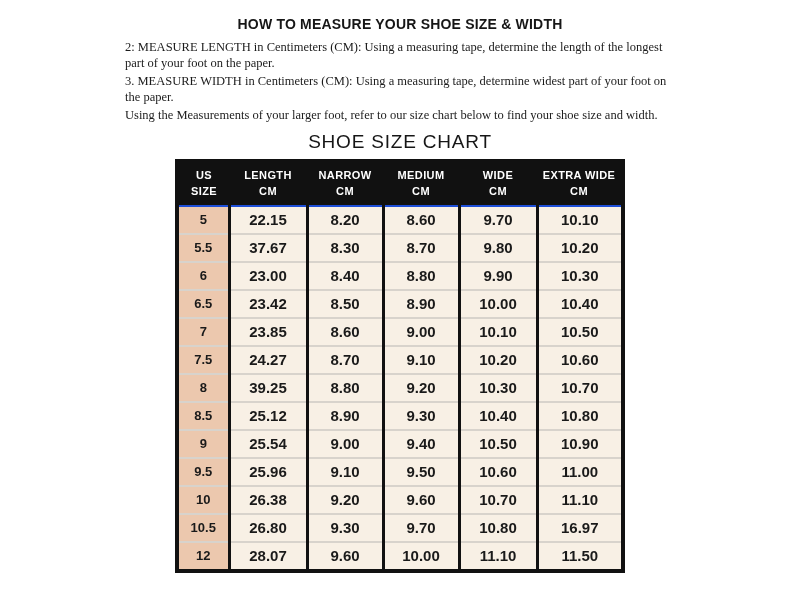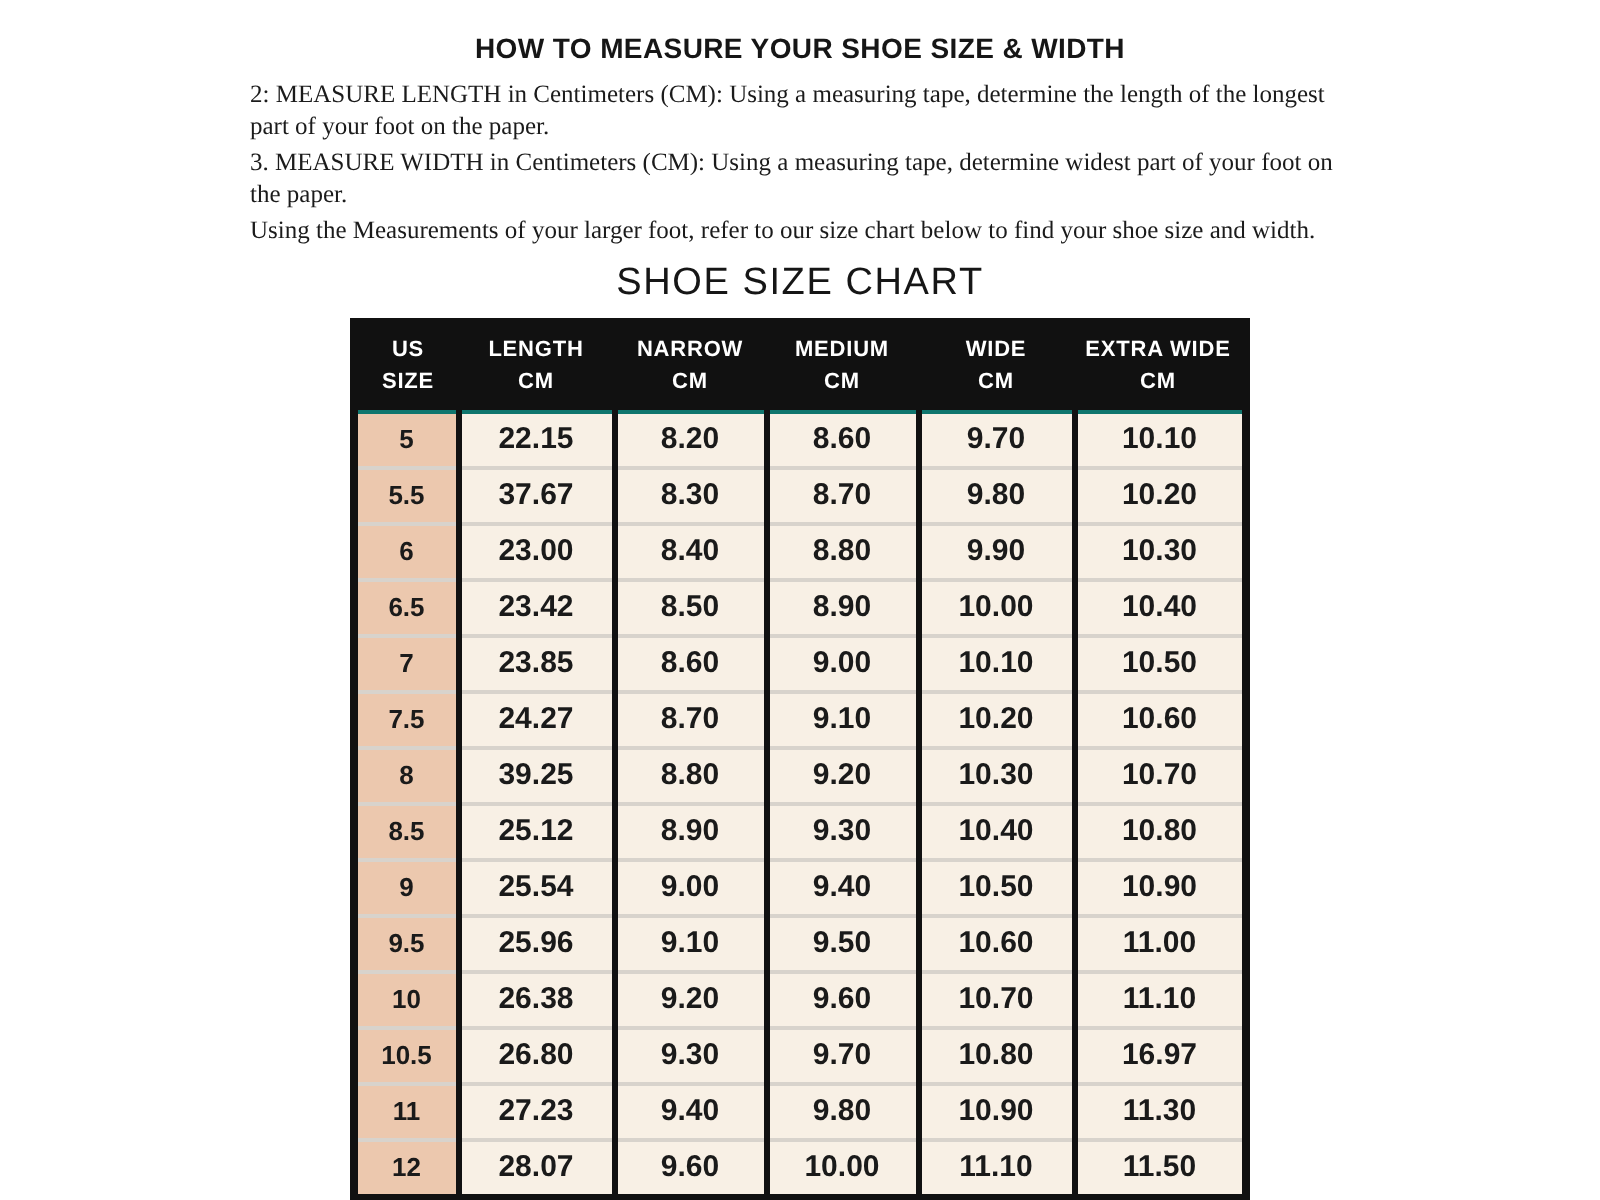--- a/index.html
+++ b/index.html
@@ -61,21 +61,21 @@
     background: #111111;
     color: #ffffff;
     font-size: 11px;
     font-weight: bold;
     letter-spacing: 0.4px;
     text-align: center;
     vertical-align: middle;
     height: 42px;
     line-height: 1.4;
     white-space: pre-line;
-    border-bottom: 2px solid #0f766e;
+    border-bottom: 2px solid #1d4ed8;
     padding: 0;
   }
   table.size-table td {
     height: 26px;
     text-align: center;
     vertical-align: middle;
     font-weight: bold;
     font-size: 15px;
     color: #1a1a1a;
     background: #f8f0e5;
@@ -222,28 +222,20 @@
         </tr>
         <tr>
           <td>10.5</td>
           <td>26.80</td>
           <td>9.30</td>
           <td>9.70</td>
           <td>10.80</td>
           <td>16.97</td>
         </tr>
         <tr>
-          <td>11</td>
-          <td>27.23</td>
-          <td>9.40</td>
-          <td>9.80</td>
-          <td>10.90</td>
-          <td>11.30</td>
-        </tr>
-        <tr>
           <td>12</td>
           <td>28.07</td>
           <td>9.60</td>
           <td>10.00</td>
           <td>11.10</td>
           <td>11.50</td>
         </tr>
       </tbody>
   </table>
 

